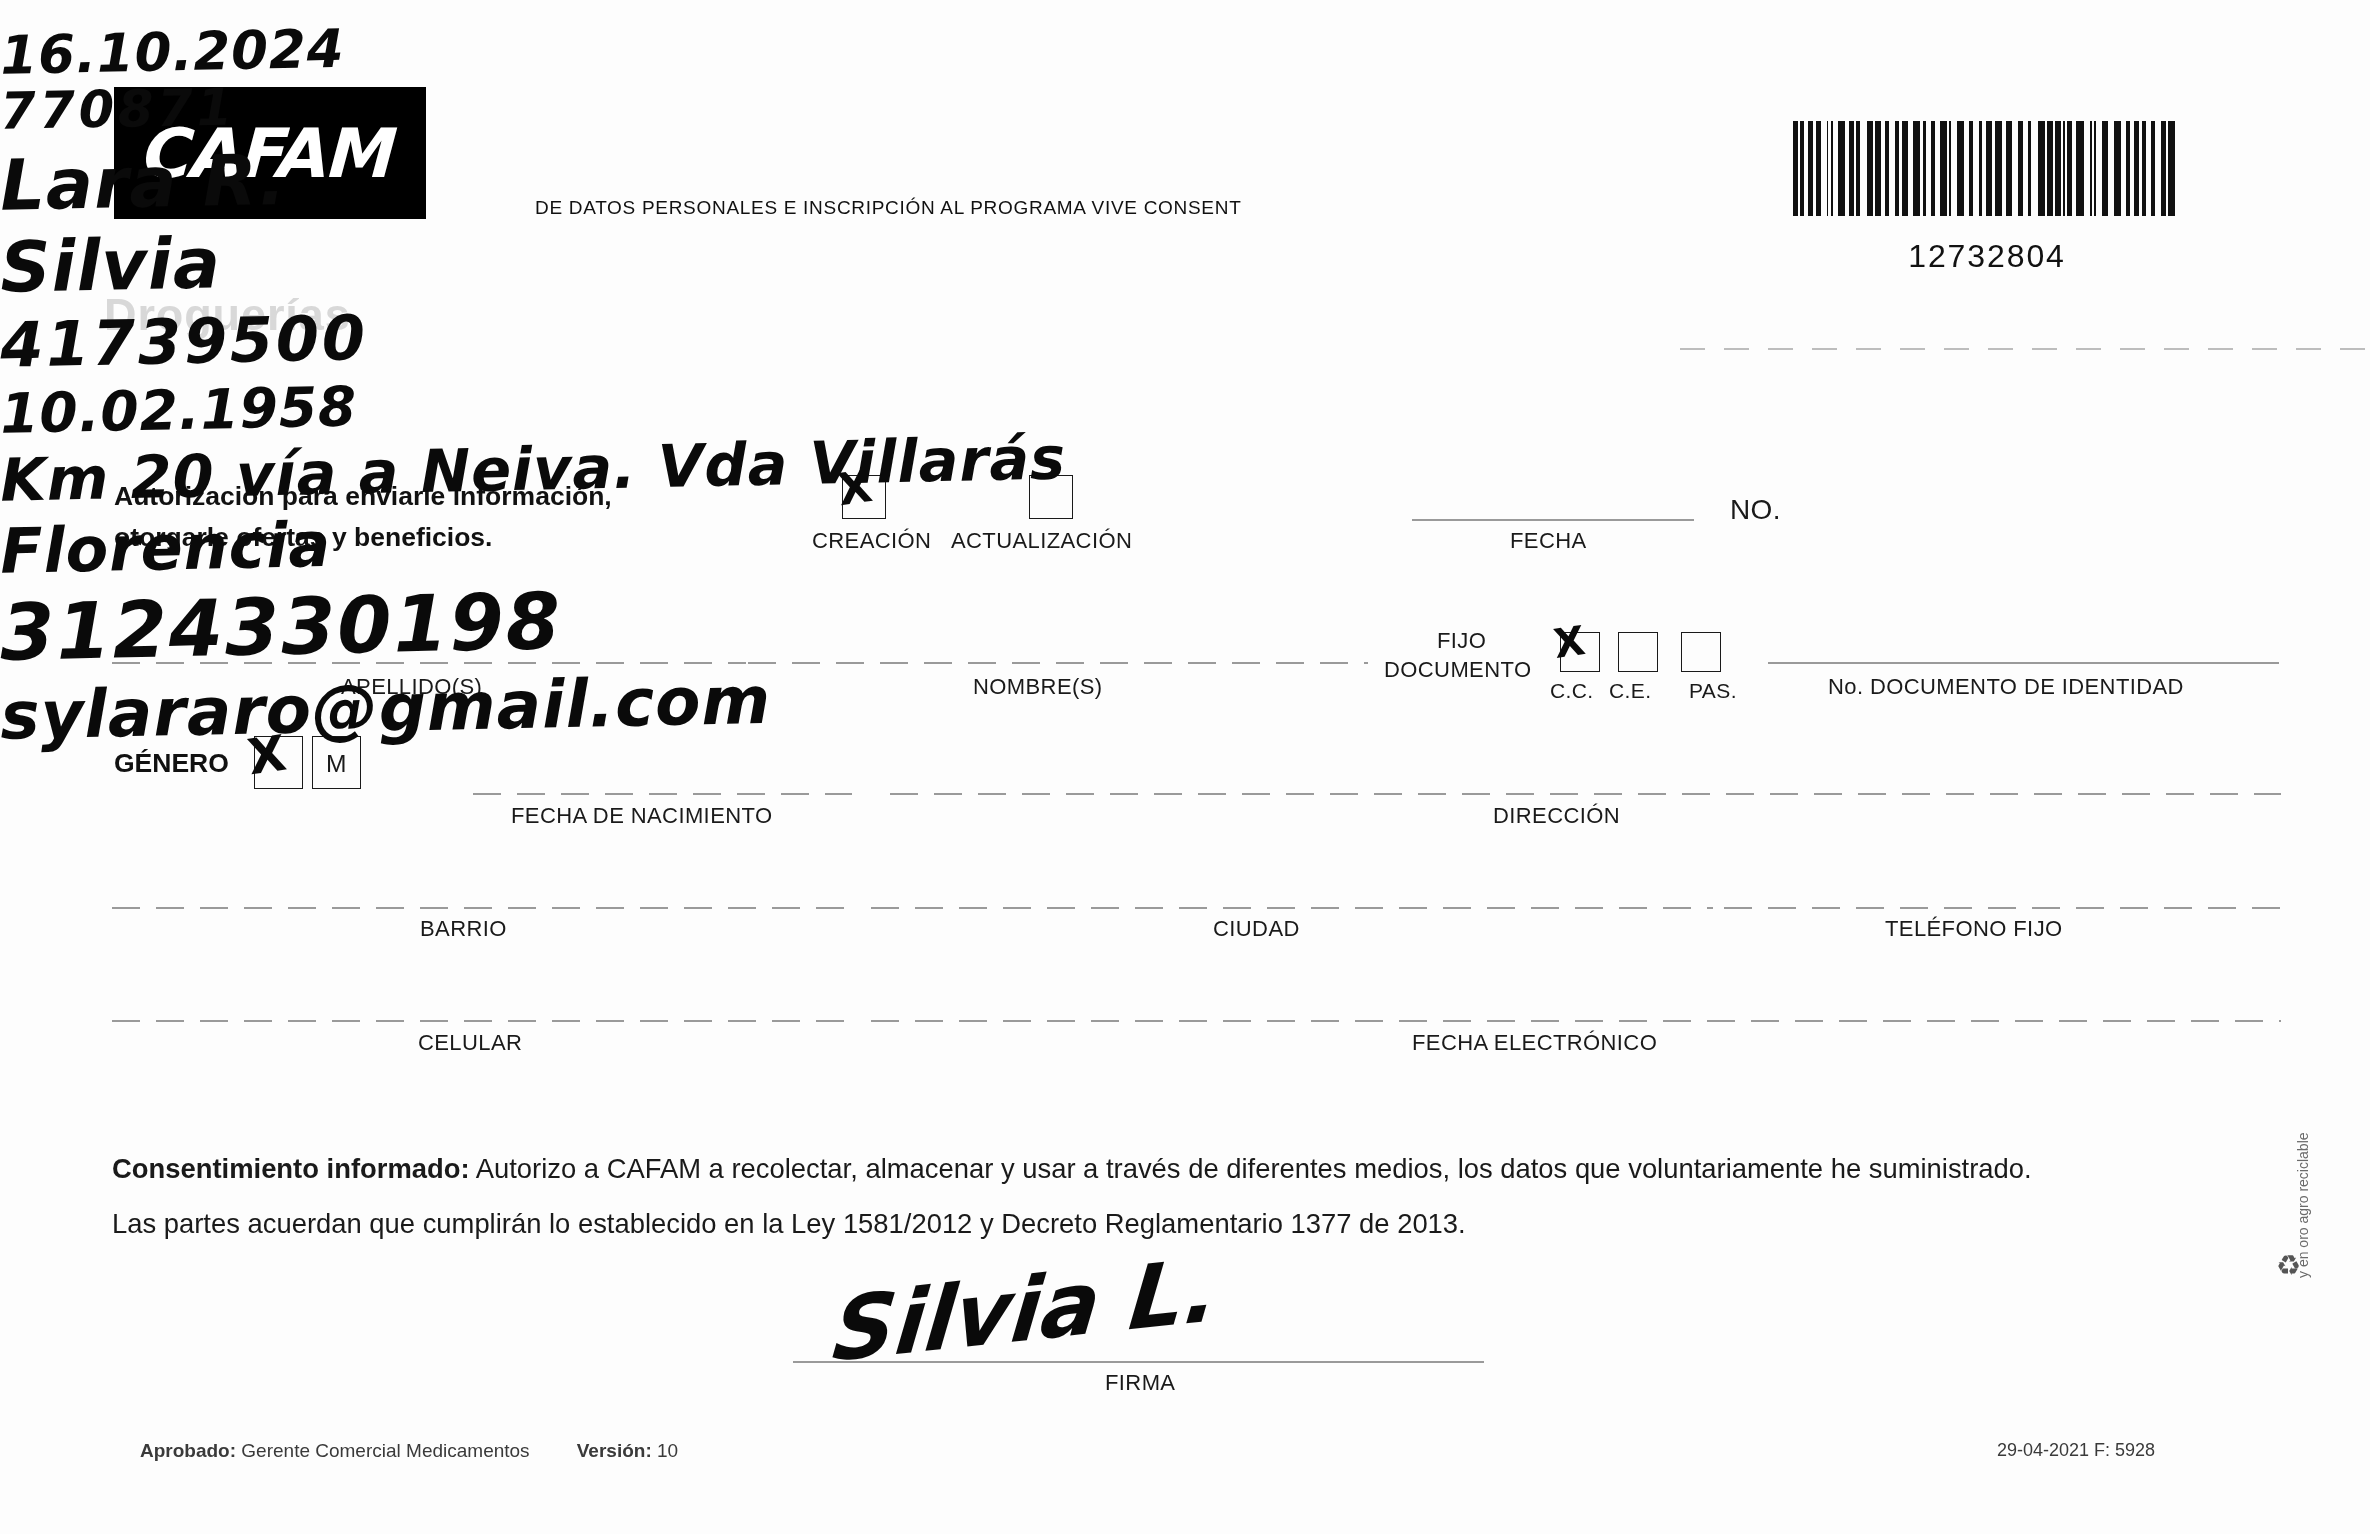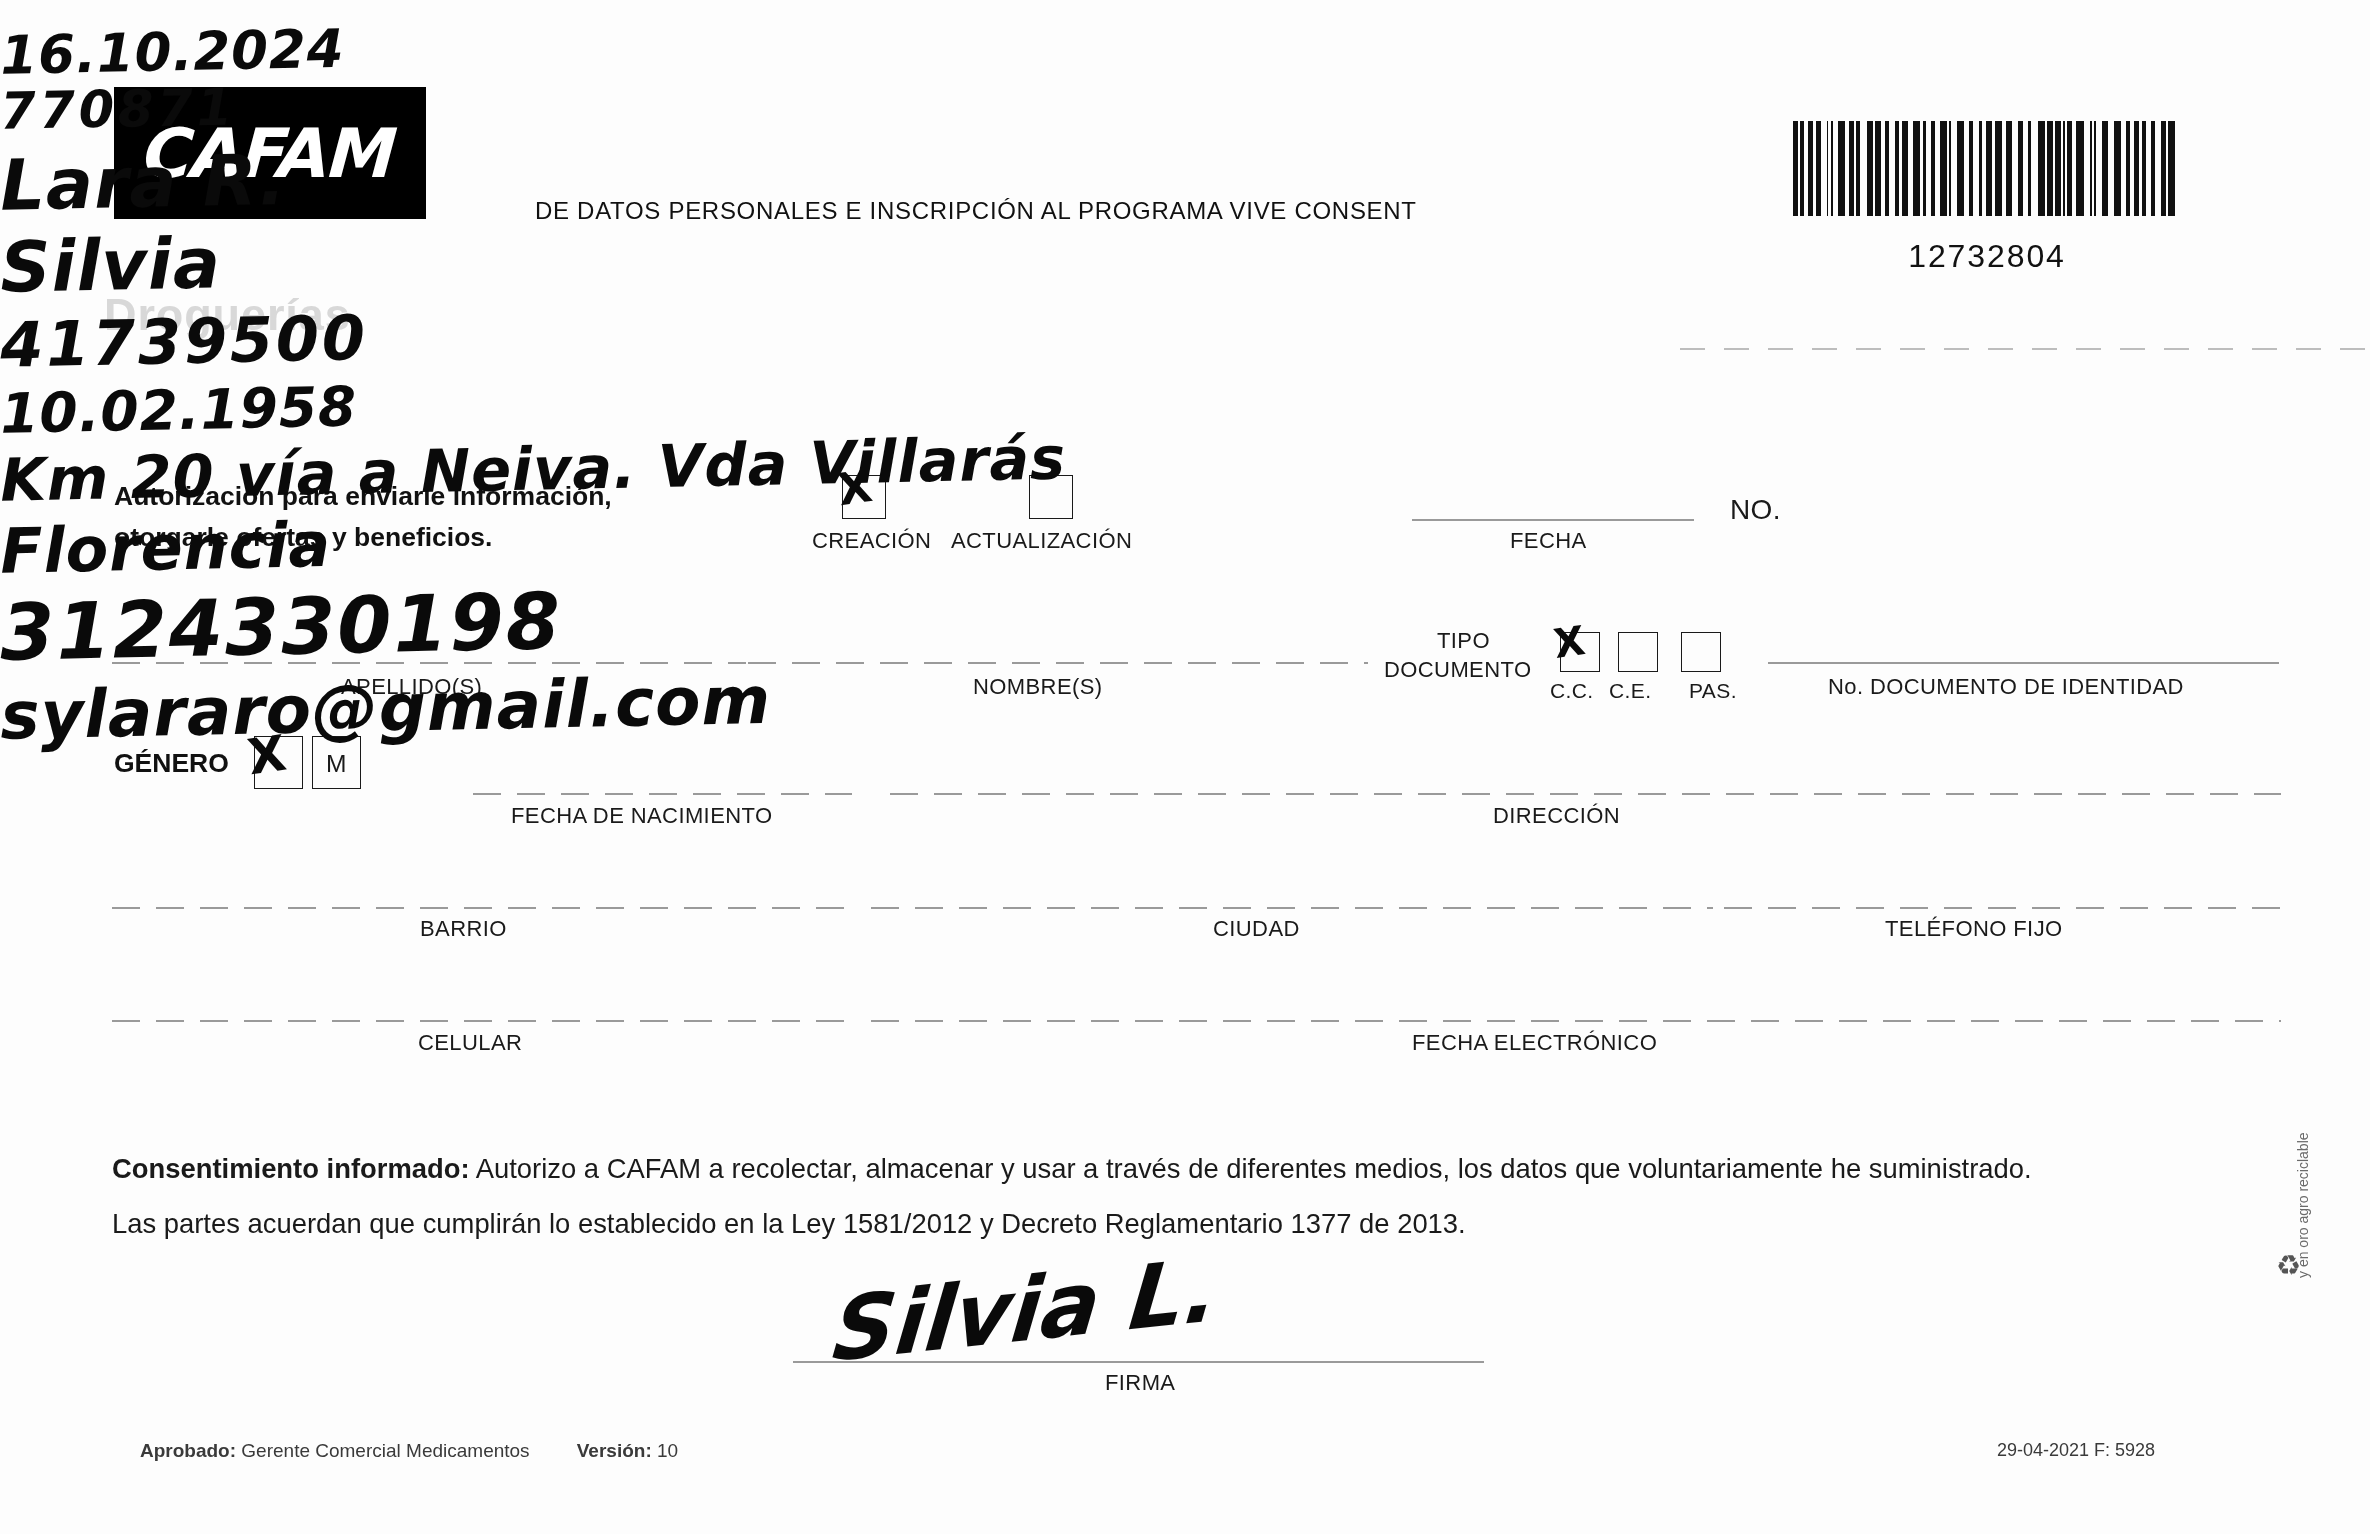--- a/index.html
+++ b/index.html
@@ -60,21 +60,21 @@
     font-weight: bold;
     letter-spacing: 2.4px;
     color: #111;
     font-family: "Liberation Sans", sans-serif;
     white-space: nowrap;
   }
   .title-sub {
     position: absolute;
     left: 535px;
     top: 197px;
-    font-size: 24px;
+    font-size: 19px;
     letter-spacing: 0.7px;
     color: #111;
     white-space: nowrap;
   }
 
   
   .barcode {
     position: absolute;
     left: 1793px;
     top: 121px;
@@ -295,21 +295,21 @@
   <div class="hw" style="left:1931px; top:460px; font-size:51px; letter-spacing:3.8px; transform:rotate(-1deg);">770871</div>
 
   <div class="hw" style="left:199px; top:579px; font-size:70px;">Lara R.</div>
   <div class="rule dotted" style="left:112px; top:662px; width:634px;"></div>
   <div class="lbl" style="left:341px; top:674px;">APELLIDO(S)</div>
 
   <div class="hw" style="left:856px; top:579px; font-size:70px;">Silvia</div>
   <div class="rule dotted" style="left:748px; top:662px; width:620px;"></div>
   <div class="lbl" style="left:973px; top:674px;">NOMBRE(S)</div>
 
-  <div class="lbl" style="left:1437px; top:628px;">TIPO</div>
+  <div class="lbl" style="left:1437px; top:628px;">FIJO</div>
   <div class="lbl" style="left:1384px; top:657px;">DOCUMENTO</div>
 
   <div class="box" style="left:1560px; top:632px; width:40px; height:40px;"></div>
   <div class="ck" style="left:1554px; top:619px; font-size:40px;">X</div>
   <div class="lbl" style="left:1550px; top:679px; font-size:21px;">C.C.</div>
 
   <div class="box" style="left:1618px; top:632px; width:40px; height:40px;"></div>
   <div class="ck" style="left:1613px; top:619px; font-size:40px;"></div>
   <div class="lbl" style="left:1609px; top:679px; font-size:21px;">C.E.</div>
 

